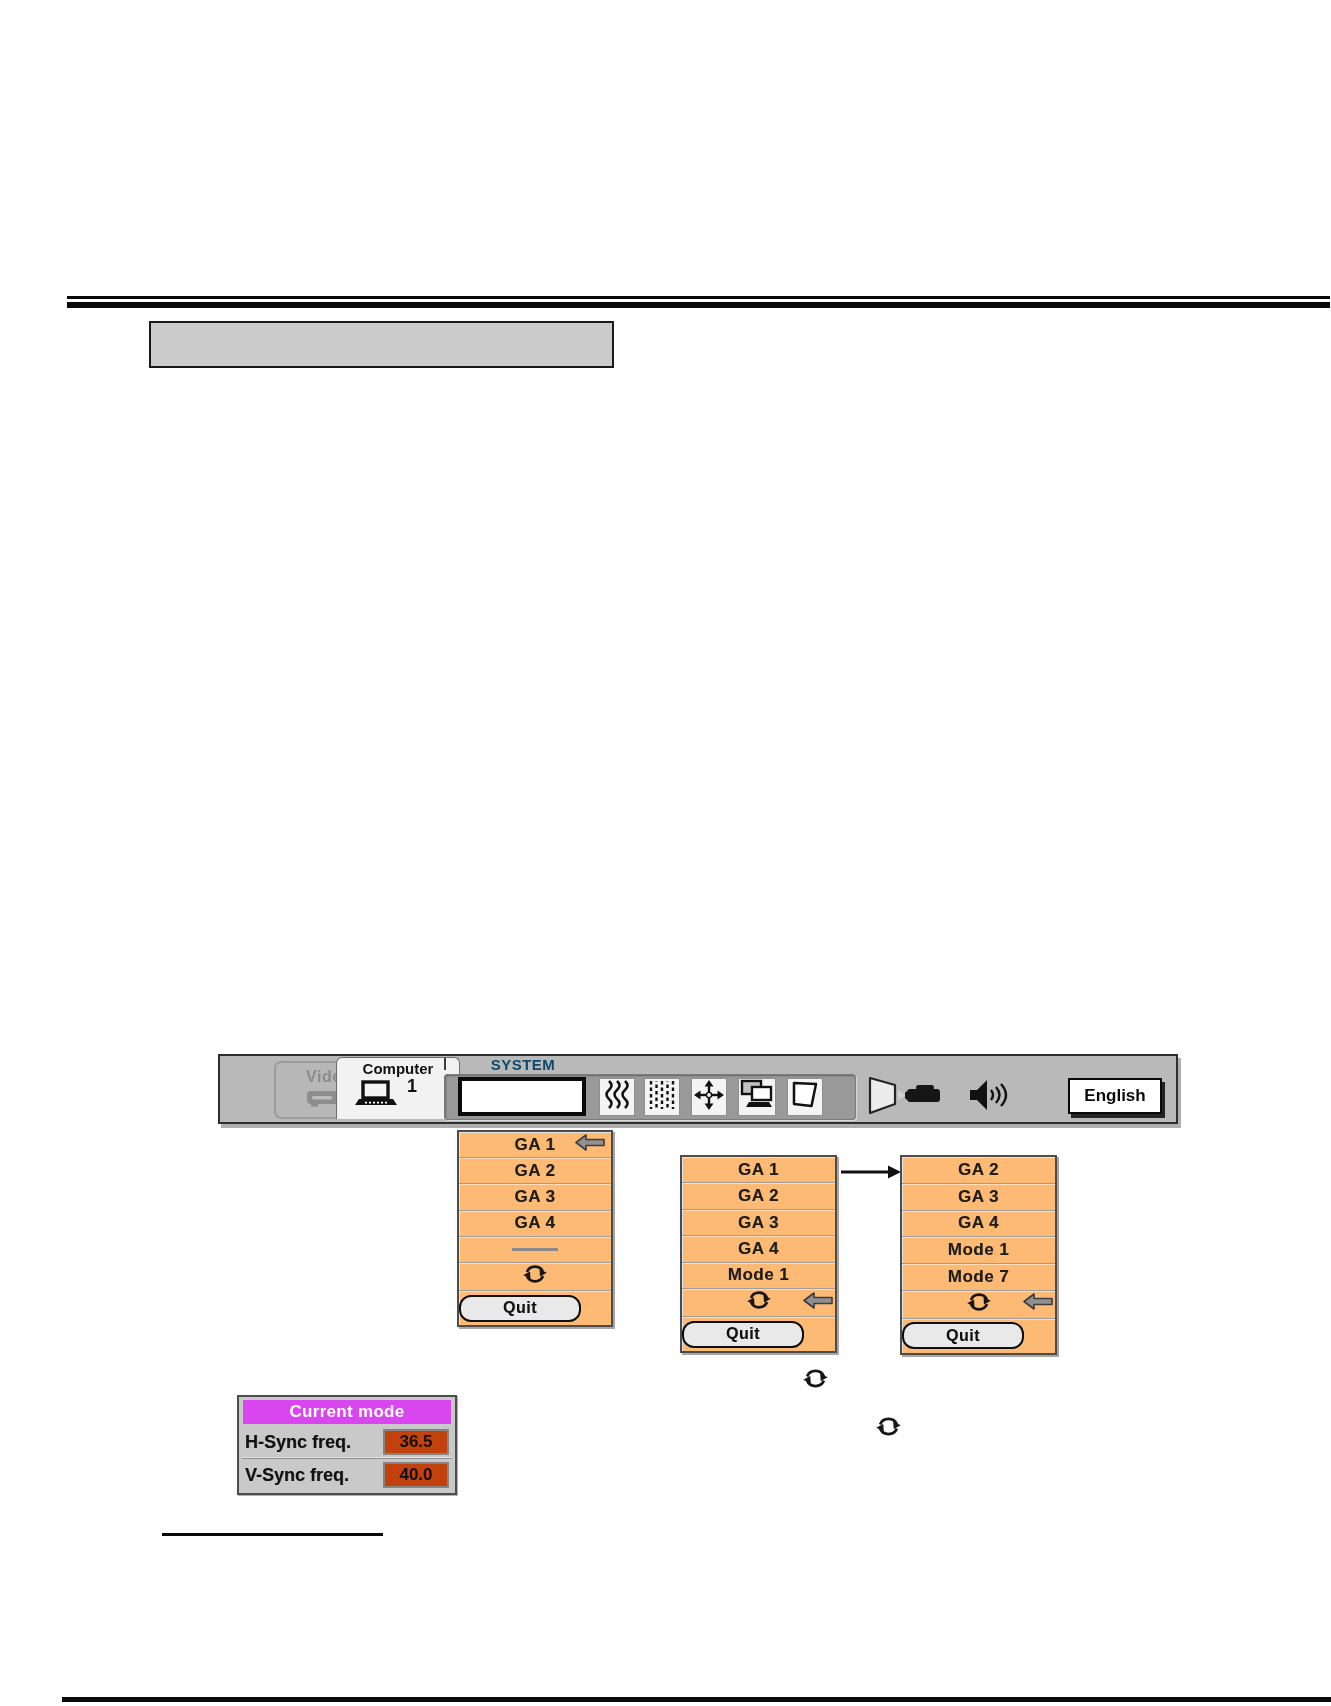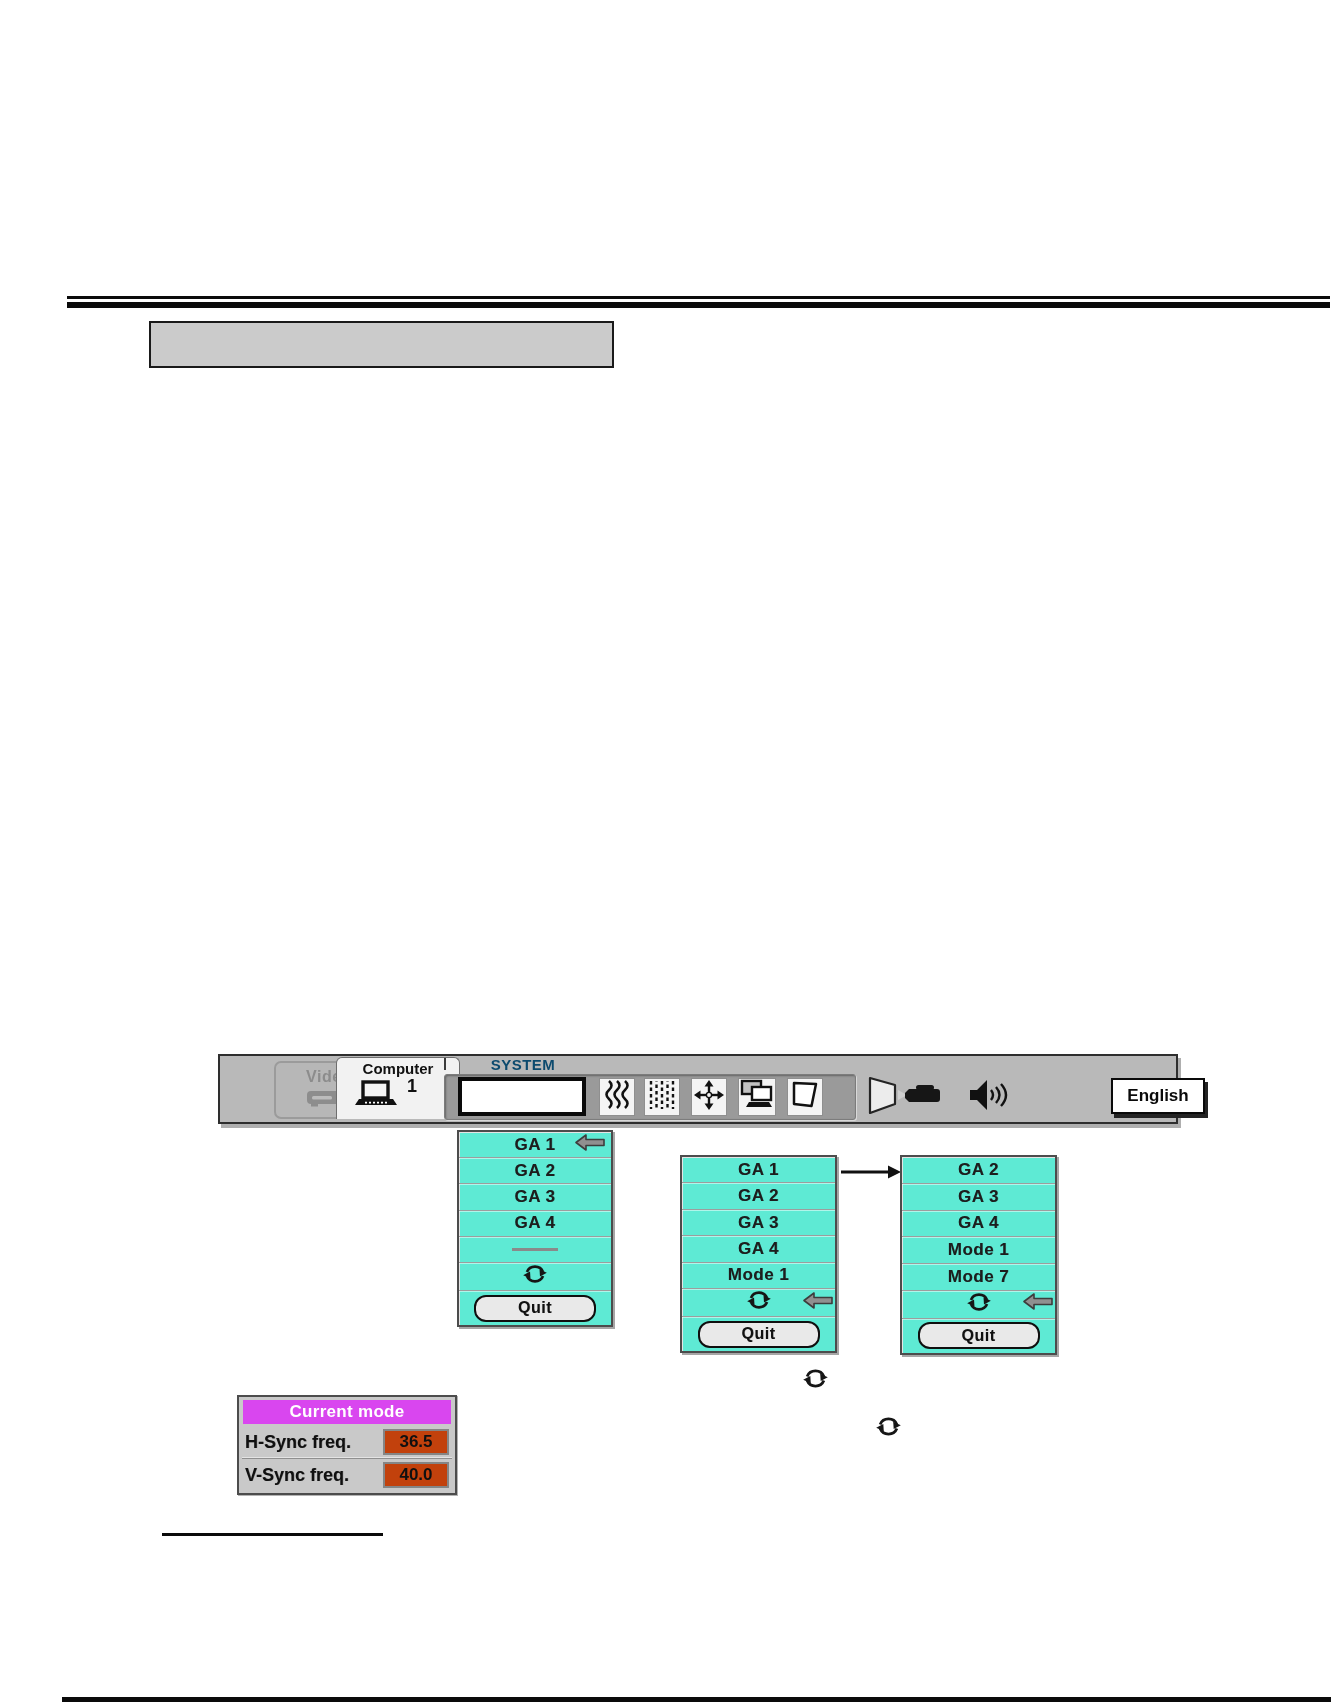--- a/index.html
+++ b/index.html
@@ -32,35 +32,35 @@
   .tab-tick{position:absolute;left:224px;top:2px;width:2px;height:12px;background:#3c3c3c;}
   .system-label{position:absolute;left:247px;top:0px;width:112px;text-align:center;
              font-weight:bold;font-size:15px;color:#0c4a6e;letter-spacing:.5px;}
   .recessed{position:absolute;left:224px;top:18px;width:410px;height:44px;
              background:#9a9a9a;border:1px solid #7c7c7c;border-radius:3px;
              box-shadow:inset 1px 1px 2px rgba(0,0,0,.35),1px 1px 0 #d9d9d9;}
   .system-box{position:absolute;left:238px;top:21px;width:120px;height:31px;
              background:#fff;border:4px solid #0a0a0a;}
   .icon-tile{position:absolute;top:22px;width:34px;height:36px;background:#f4f4f4;
              border:1px solid #8f8f8f;display:flex;align-items:center;justify-content:center;}
-  .english-btn{position:absolute;left:891px;top:22px;width:90px;height:32px;background:#fff;
+  .english-btn{position:absolute;left:848px;top:22px;width:90px;height:32px;background:#fff;
              border:2px solid #0a0a0a;box-shadow:3px 4px 0 #242424;
              display:flex;align-items:center;justify-content:center;
              font-weight:bold;font-size:17px;color:#0a0a0a;}
 
   
-  .menu-panel{position:absolute;background:#5eead4;border:2px solid #4c4c4c;
+  .menu-panel{position:absolute;background:#fdba74;border:2px solid #4c4c4c;
              box-shadow:2px 2px 0 rgba(0,0,0,.35),inset 1px 1px 0 #e4e4e4;
              display:flex;flex-direction:column;}
   .menu-row{position:relative;flex:1;display:flex;align-items:center;justify-content:center;
              font-weight:bold;font-size:17px;color:#1d1d1d;letter-spacing:.5px;
              border-bottom:1px solid #9d9d9d;box-shadow:0 1px 0 rgba(255,255,255,.5);
              text-shadow:.4px .4px .5px rgba(0,0,0,.35);}
   .menu-row:last-child{border-bottom:none;box-shadow:none;}
-  .quit-row{position:relative;height:34px;flex:none;display:flex;align-items:center;justify-content:center;}
+  .quit-row{position:relative;height:34px;flex:none;display:flex;align-items:center;justify-content:flex-start;}
   .quit-btn{width:118px;height:23px;background:#e9e9e9;border:2px solid #0f0f0f;border-radius:12px;
              display:flex;align-items:center;justify-content:center;
              font-weight:bold;font-size:16px;color:#111;text-shadow:.4px .4px .5px rgba(0,0,0,.3);}
   .dash{width:46px;height:3px;background:#8a8a8a;}
   .ptr-right{position:absolute;right:6px;top:50%;transform:translateY(-50%);}
   .ptr-edge{position:absolute;right:2px;top:50%;transform:translateY(-50%);}
 
   
   .cmode{position:absolute;left:237px;top:1395px;width:216px;height:96px;
          background:#c9c9c9;border:2px solid #4c4c4c;box-shadow:1px 1px 0 rgba(0,0,0,.3);}

